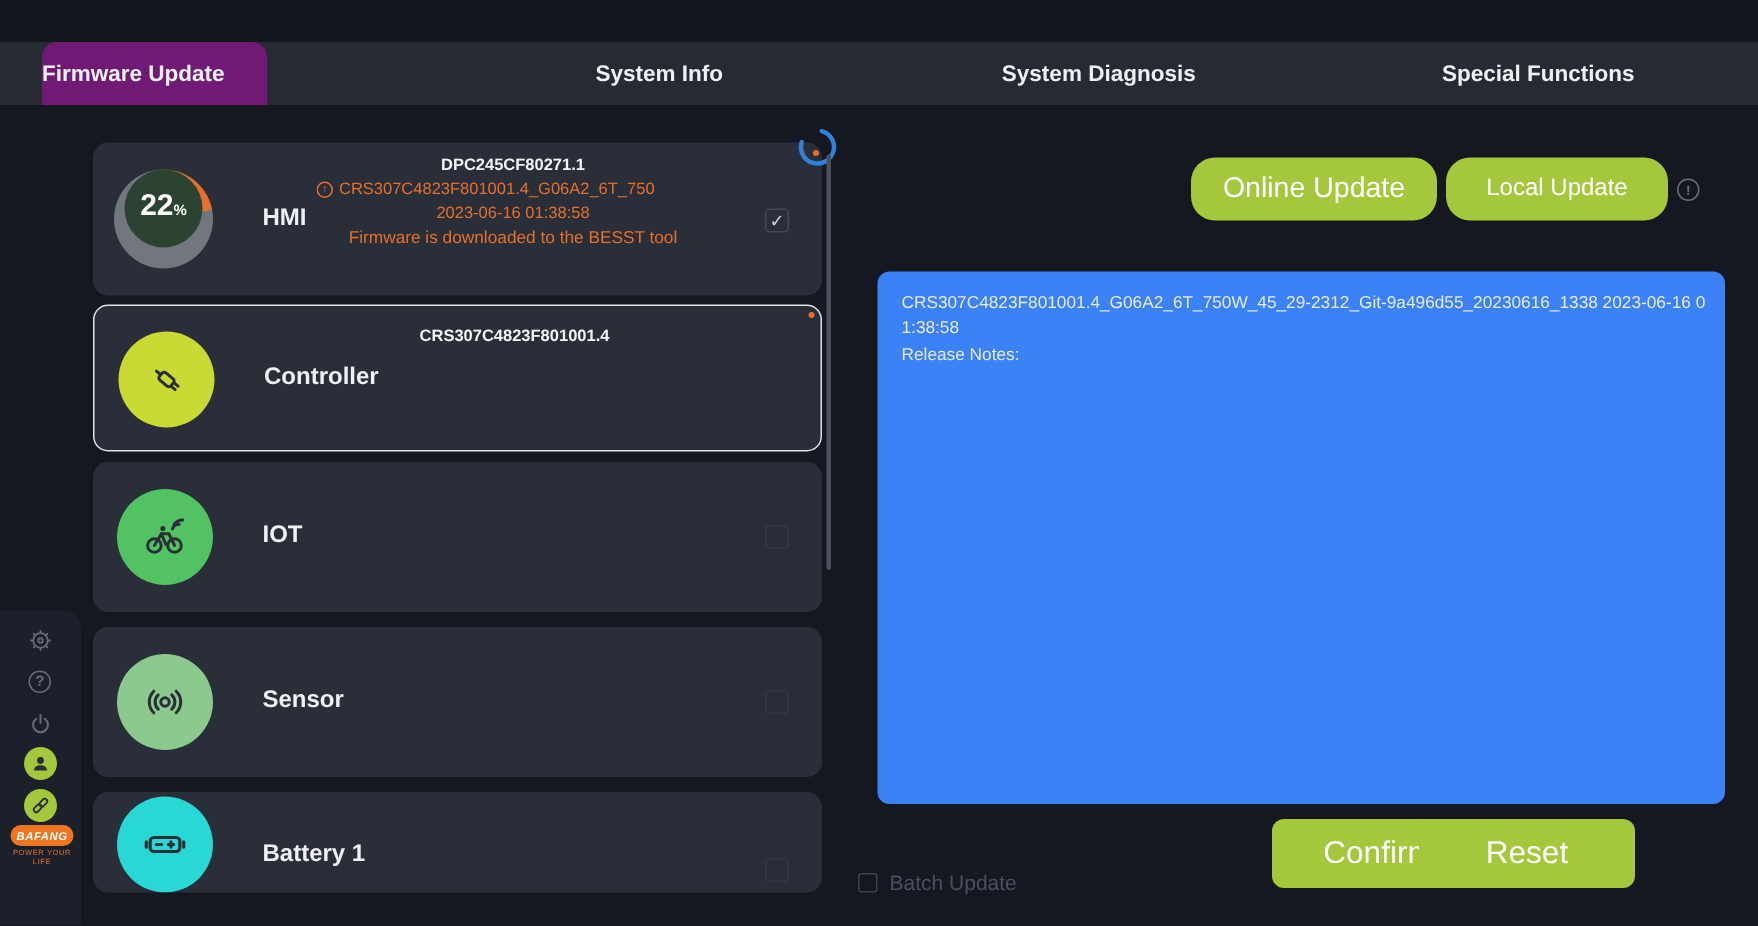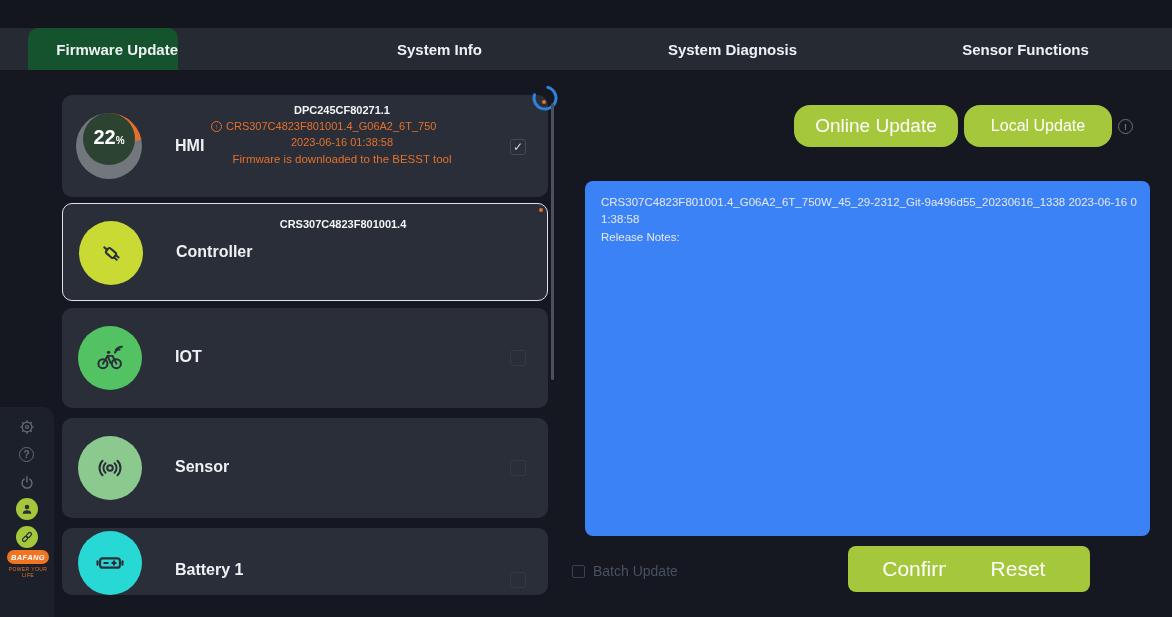--- a/index.html
+++ b/index.html
@@ -4,22 +4,22 @@
 <style>
   * { margin:0; padding:0; box-sizing:border-box; }
   html,body { width:1172px; height:617px; background:#151821; font-family:"Liberation Sans", sans-serif; }
   #app { position:relative; width:1172px; height:617px; background:#151821; overflow:hidden; }
 
   
   .top-strip { position:absolute; left:0; top:0; width:1172px; height:28px; background:#14161d; }
   .tab-bar { position:absolute; left:0; top:28px; width:1172px; height:42px; background:#262a33; display:flex; }
   .tab-cell { flex:1 1 0; position:relative; display:flex; align-items:center; justify-content:center; }
   .tab-label { color:#eef1f4; font-size:15px; font-weight:700; white-space:nowrap; }
-  .active-tab-box { position:absolute; left:28px; top:0; width:150px; height:42px; background:#14532d;
-                    border-radius:10px 10px 0 0; display:flex; align-items:center; justify-content:flex-end; }
+  .active-tab-box { position:absolute; left:28px; top:0; width:150px; height:42px; background:#701a75;
+                    border-radius:10px 10px 0 0; display:flex; align-items:center; justify-content:flex-start; }
 
   
   .rail { position:absolute; left:0; top:407px; width:54px; height:210px; background:#1c202b; border-radius:0 12px 0 0; }
   .rail-icon { position:absolute; left:18px; width:18px; height:18px; color:#666c77; }
   .rail-circle { position:absolute; left:16px; width:22px; height:22px; border-radius:50%; background:#a5c73c;
                  display:flex; align-items:center; justify-content:center; }
   .help-ring { width:15px; height:15px; margin:1px; border:1.5px solid #666c77; border-radius:50%;
                color:#666c77; font-size:10px; font-weight:700; display:flex; align-items:center; justify-content:center; }
   .logo-pill { position:absolute; left:7px; top:550px; width:42px; height:14px; background:#f07522; border-radius:7px;
                display:flex; align-items:center; justify-content:center; color:#fff; font-size:7.5px; font-weight:700;
@@ -65,21 +65,21 @@
          display:flex; align-items:center; justify-content:center; cursor:pointer; font-family:inherit; }
   .btn-online { left:794px; top:105px; width:164px; height:42px; font-size:19px; }
   .btn-local  { left:964px; top:105px; width:148px; height:42px; font-size:16px; }
   .info-ring { position:absolute; left:1118px; top:119px; width:15px; height:15px; border:1.5px solid #6a7078;
                border-radius:50%; color:#6a7078; font-size:9px; font-weight:700;
                display:flex; align-items:center; justify-content:center; }
   .release-panel { position:absolute; left:585px; top:181px; width:565px; height:355px; background:#3b82f6;
                    border-radius:8px; padding:13px 16px; }
   .release-build { color:#e7e9ed; font-size:11.5px; line-height:1.5; word-break:break-all; width:545px; }
   .release-label { color:#e7e9ed; font-size:11.5px; line-height:1.5; }
-  .batch-row { position:absolute; left:572px; top:563px; display:flex; align-items:center; gap:8px;text-align:center; }
+  .batch-row { position:absolute; left:572px; top:580px; display:flex; align-items:center; gap:8px;text-align:center; }
   .batch-check { width:13px; height:13px; border:1px solid #3c424e; border-radius:2px; }
   .batch-label { color:#485060; font-size:14px; }
   .btn-confirm { left:848px; top:546px; width:142px; height:46px; font-size:21px; border-radius:8px; }
   .btn-reset   { left:946px; top:546px; width:144px; height:46px; font-size:21px; border-radius:8px; }
 
   svg { display:block; }
 </style>
 </head>
 <body>
 
@@ -92,21 +92,21 @@
         <span class="tab-label">Firmware Update</span>
       </div>
     </div>
     <div class="tab-cell">
       <span class="tab-label">System Info</span>
     </div>
     <div class="tab-cell">
       <span class="tab-label">System Diagnosis</span>
     </div>
     <div class="tab-cell">
-      <span class="tab-label">Sensor Functions</span>
+      <span class="tab-label">Special Functions</span>
     </div>
   </div>
 
   <div class="rail"></div>
   <div class="rail-icon" style="top:418px;">
     <svg width="18" height="18" viewBox="0 0 24 24" fill="none" stroke="#666c77" stroke-width="1.6" stroke-linecap="round">
       <circle cx="12" cy="12" r="6.5"></circle>
         <circle cx="12" cy="12" r="2"></circle>
       <line x1="18.5" y1="12" x2="20.5" y2="12"></line>
         <line x1="5.5" y1="12" x2="3.5" y2="12"></line>

